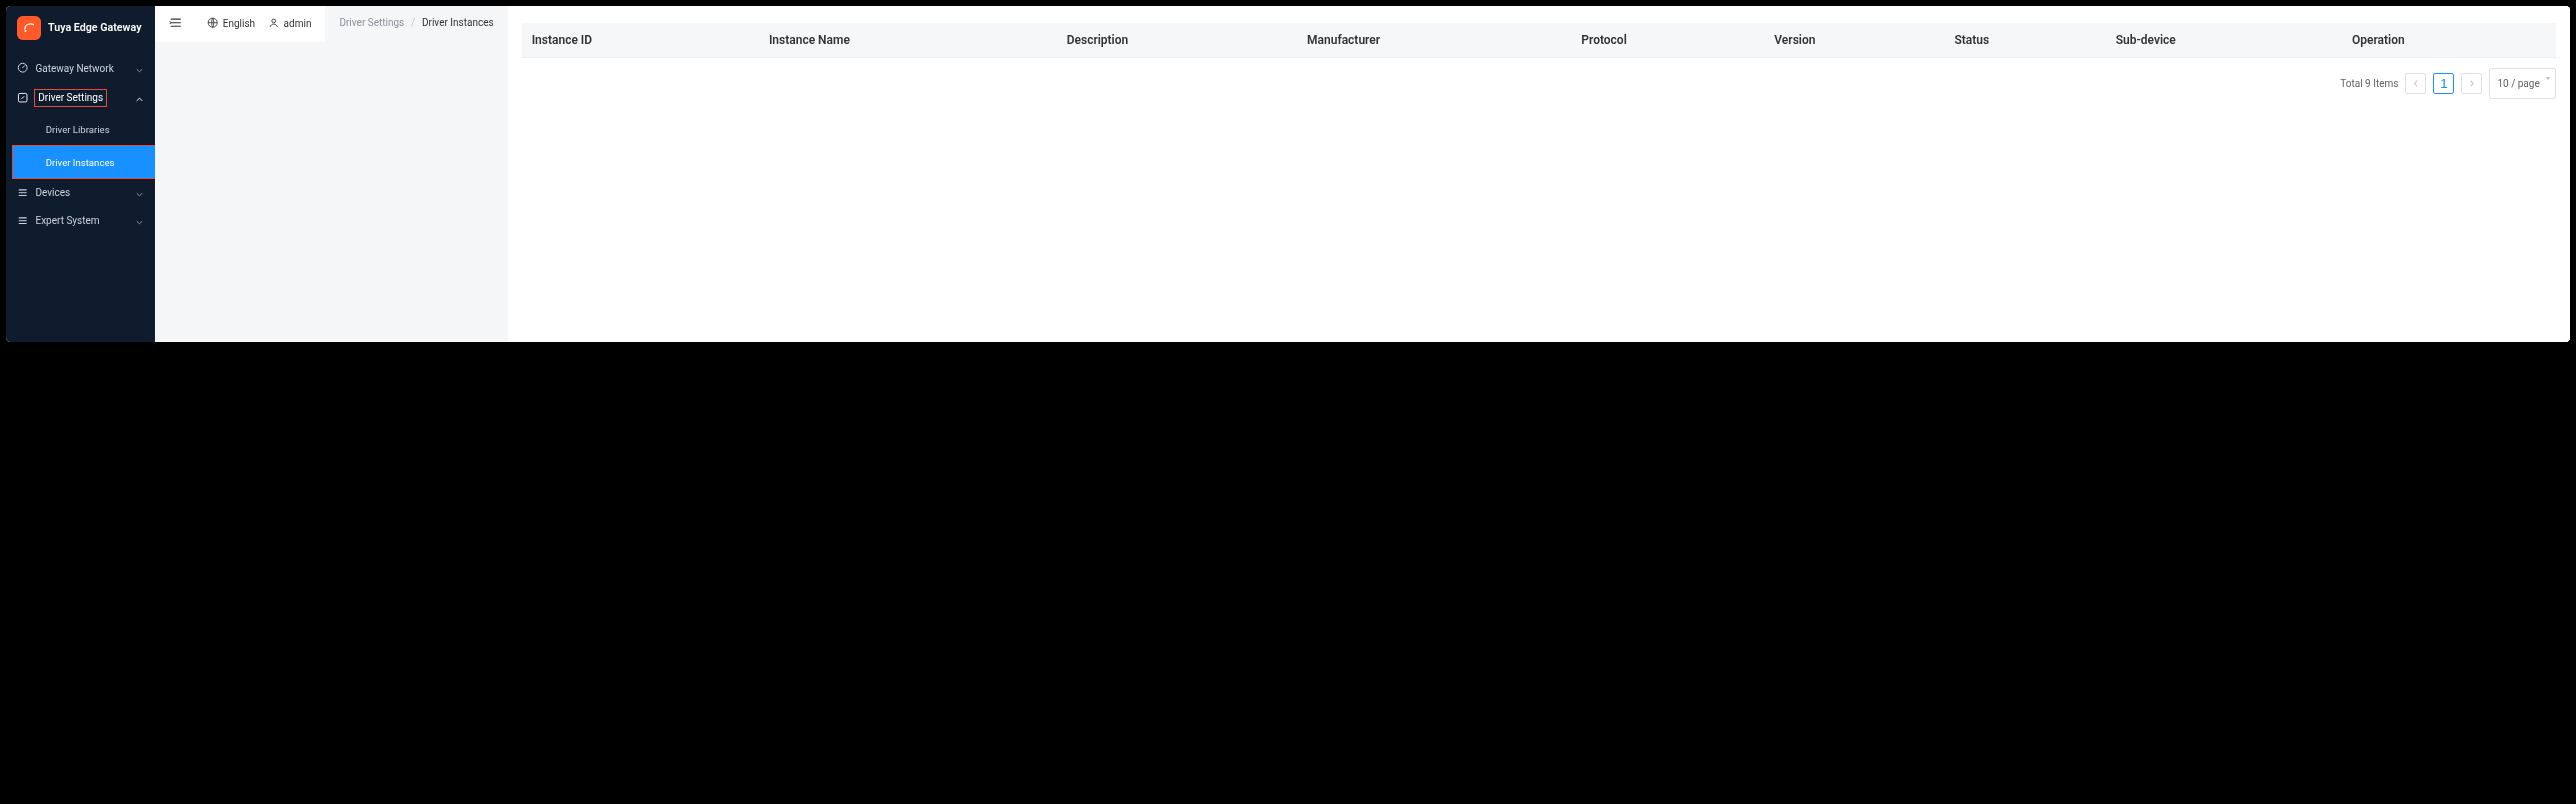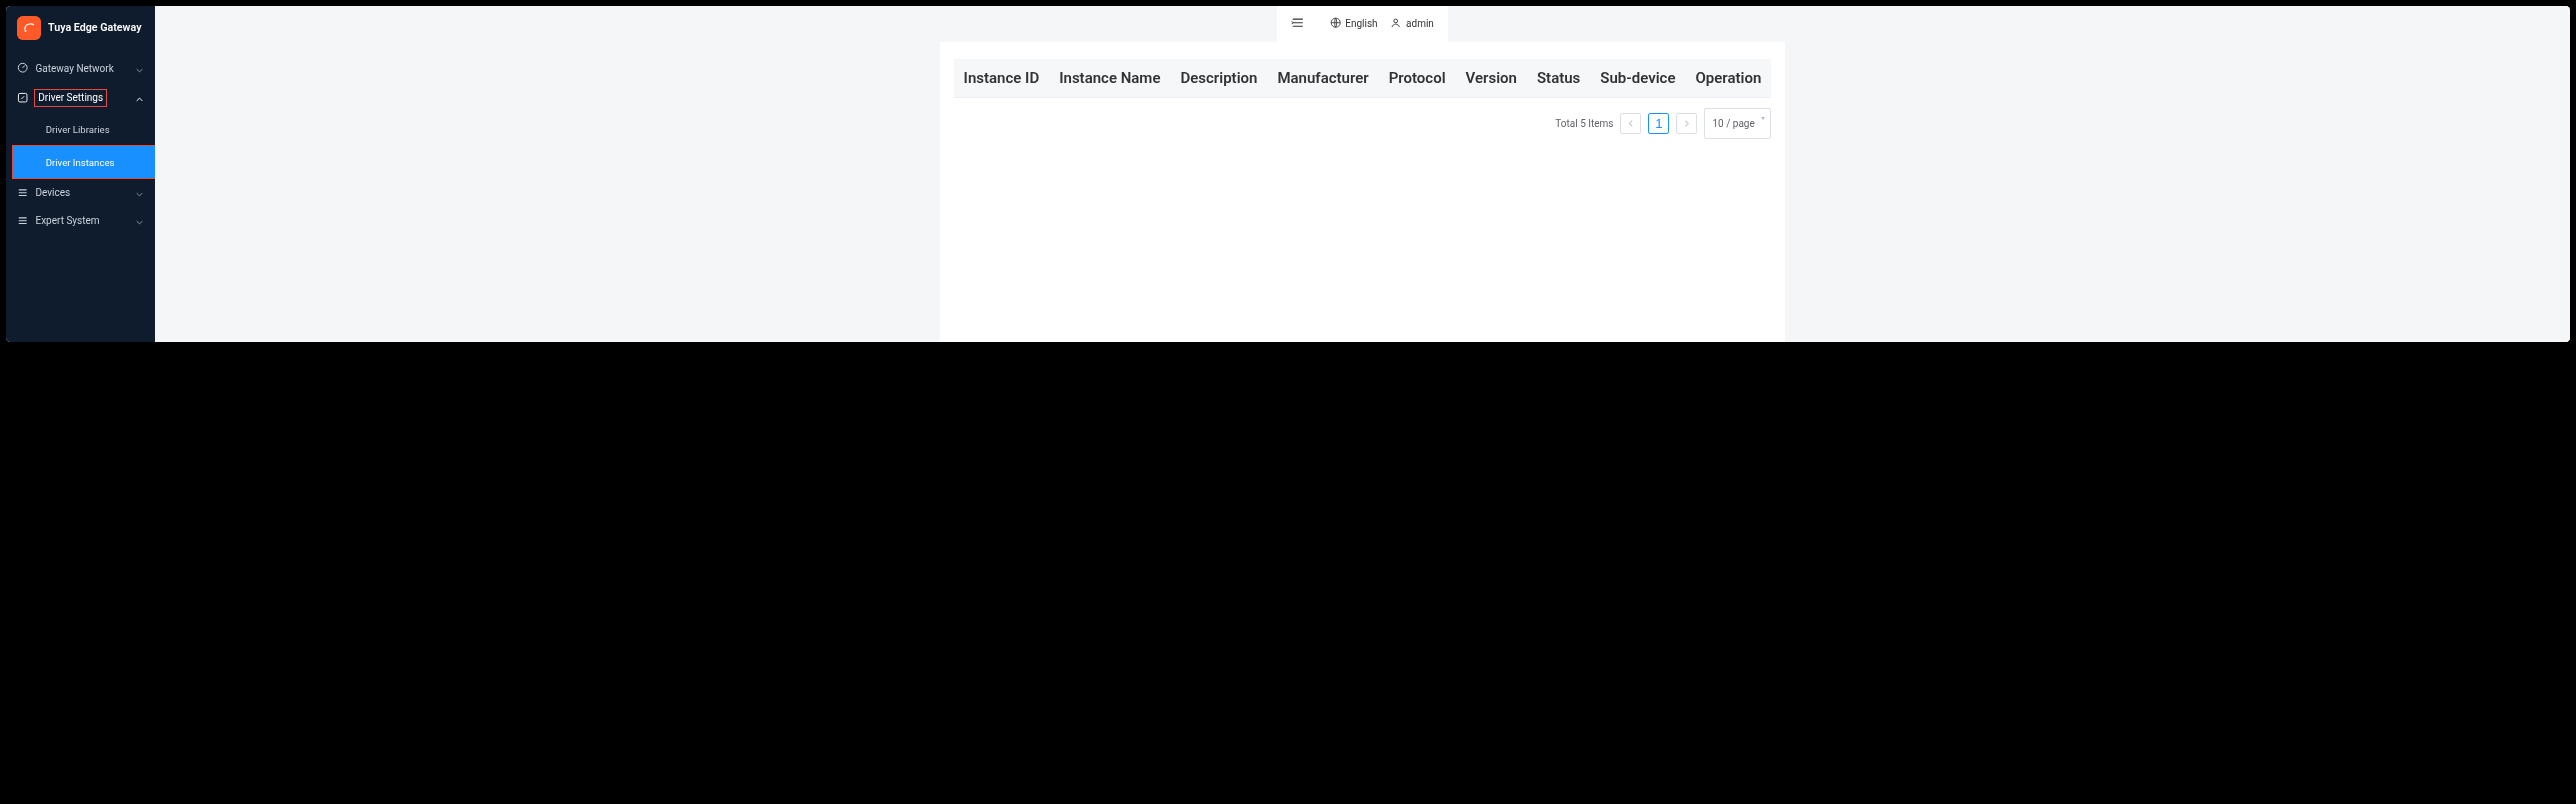--- a/index.html
+++ b/index.html
@@ -86,24 +86,23 @@
     display: inline-block;
     padding: 0 2.8px;
     line-height: 15.6px;
   }
   .nav-item.open .hl-red-tight { margin: -0.7px 0; }
 
   
   .main {
     flex: 1;
     display: flex;
-    flex-direction: column;
+    flex-direction: row;
     background: #f5f6f8;
     min-width: 0;
-    align-items: center;
   }
   .topbar {
     height: 36px;
     background: #fff;
     display: flex;
     align-items: center;
     padding: 0 14px;
     gap: 12.8px;
   }
   .topbar-toggle { cursor:pointer; }
@@ -157,21 +156,21 @@
     border-collapse: collapse;
     margin-top: 4.3px;
   }
   table.data thead th {
     text-align:left;
     background:#f6f7f9;
     font-weight:600;
     color:#333;
     padding:10px 10px;
     border-bottom:0.7px solid #ebeef5;
-    font-size:15px;
+    font-size:12px;
   }
   table.data tbody td {
     padding:11.4px 10px;
     border-bottom:0.7px solid #ebeef5;
     color:#333;
     font-size:9.6px;
     vertical-align: middle;
   }
   .status-stopped { color:#e34b3d; }
   .link { color:#1890ff; cursor:pointer; }
@@ -318,20 +317,25 @@
           <span>
             <svg viewBox="0 0 16 16" width="11.4" height="11.4" fill="none">
                 <circle cx="8" cy="5.5" r="2.6" stroke="#333" stroke-width="1.3"></circle>
                 <path d="M2.8 14c.8-2.6 3-4 5.2-4s4.4 1.4 5.2 4" stroke="#333" stroke-width="1.3" fill="none"></path>
               </svg>
           </span>
           <span>admin</span>
         </div>
       </div>
 
+      <div class="breadcrumb">
+        <span class="link" style="color:#8a8f99;cursor:default">Driver Settings</span>
+        <span class="sep">/</span>
+        <span class="current">Driver Instances</span>
+      </div>
 
       <div class="panel">
 
 
         <table class="data">
           <thead>
             <tr>
               <th>Instance ID</th>
               <th>Instance Name</th>
               <th>Description</th>
@@ -341,21 +345,21 @@
               <th>Status</th>
               <th>Sub-device</th>
               <th>Operation</th>
             </tr>
           </thead>
           <tbody>
           </tbody>
         </table>
 
         <div class="pager">
-          <span>Total 5 Items</span>
+          <span>Total 9 Items</span>
           <button class="pg-btn" disabled="">
             <svg viewBox="0 0 8 10" width="5.7" height="7">
                 <path d="M6 1L2 5l4 4" stroke="#c0c4cc" stroke-width="1.5" fill="none"></path>
               </svg>
           </button>
           <button class="pg-btn active">1</button>
           <button class="pg-btn" disabled="">
             <svg viewBox="0 0 8 10" width="5.7" height="7">
                 <path d="M2 1l4 4-4 4" stroke="#c0c4cc" stroke-width="1.5" fill="none"></path>
               </svg>

